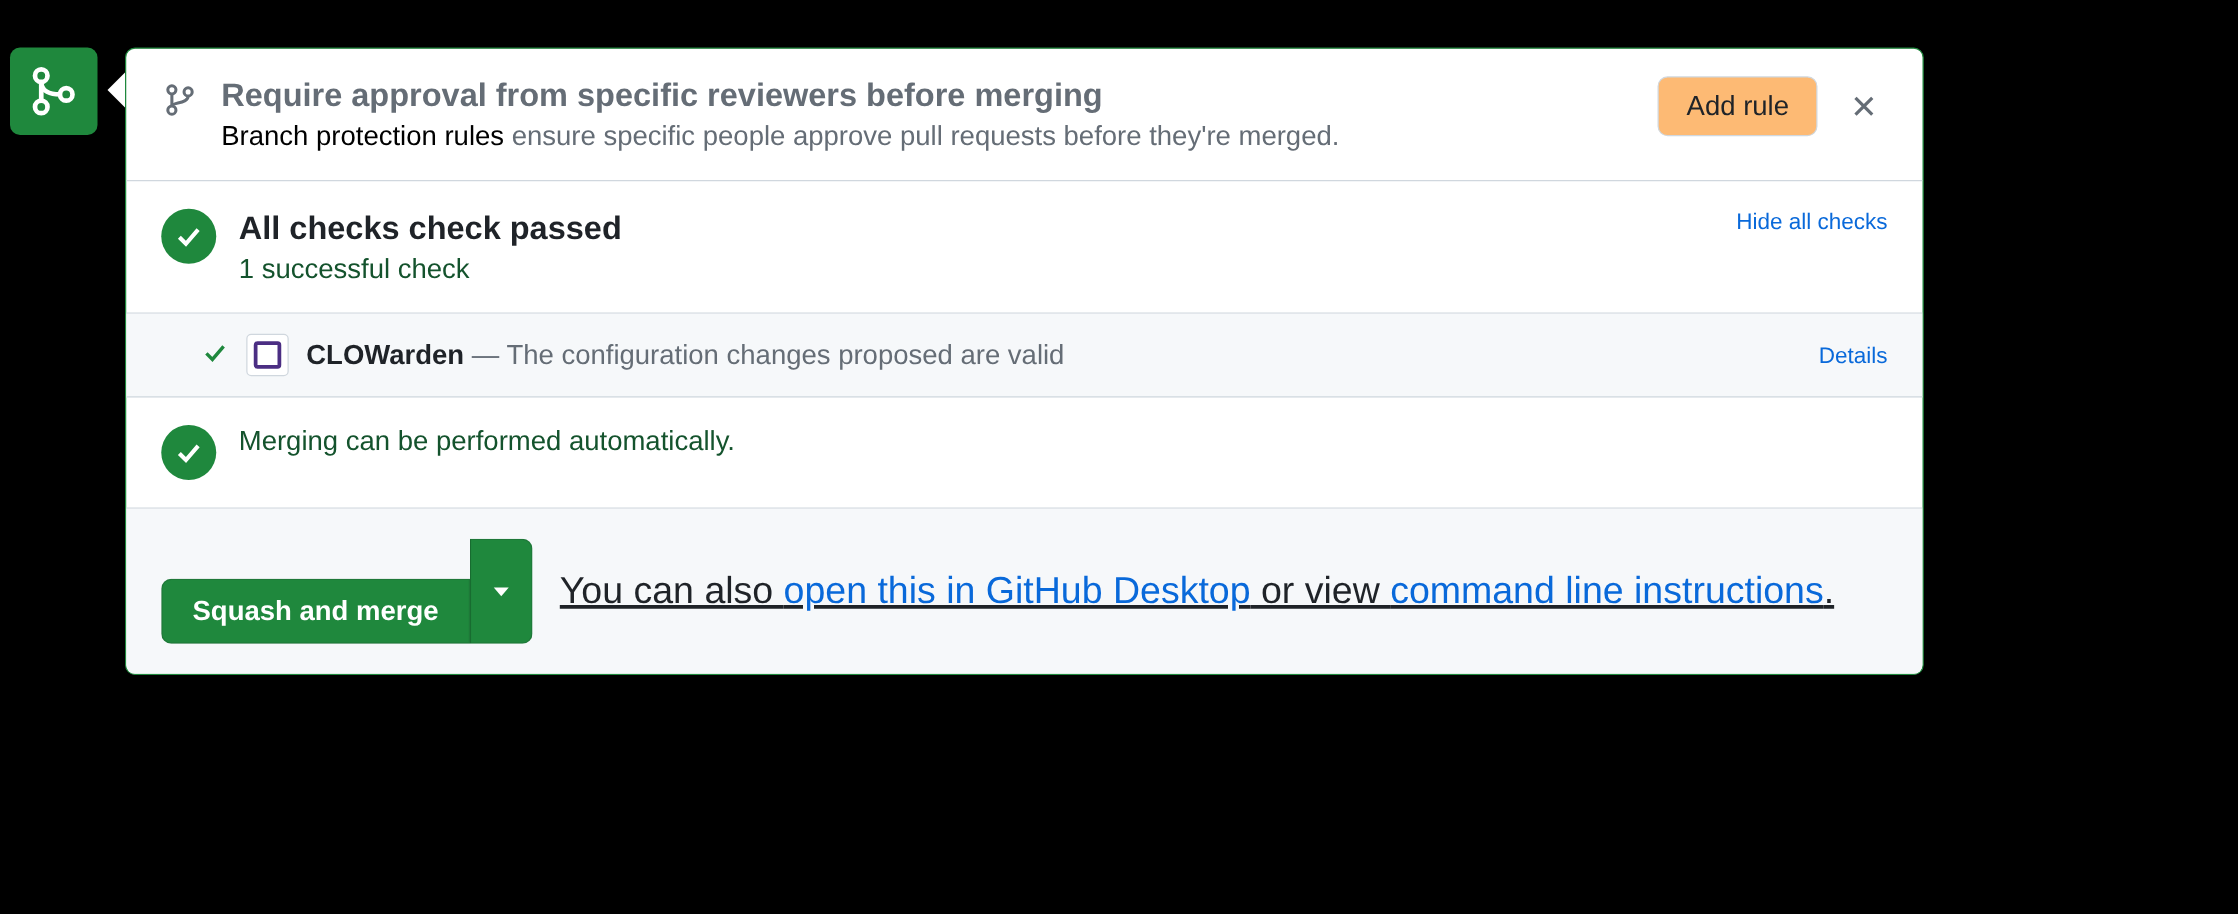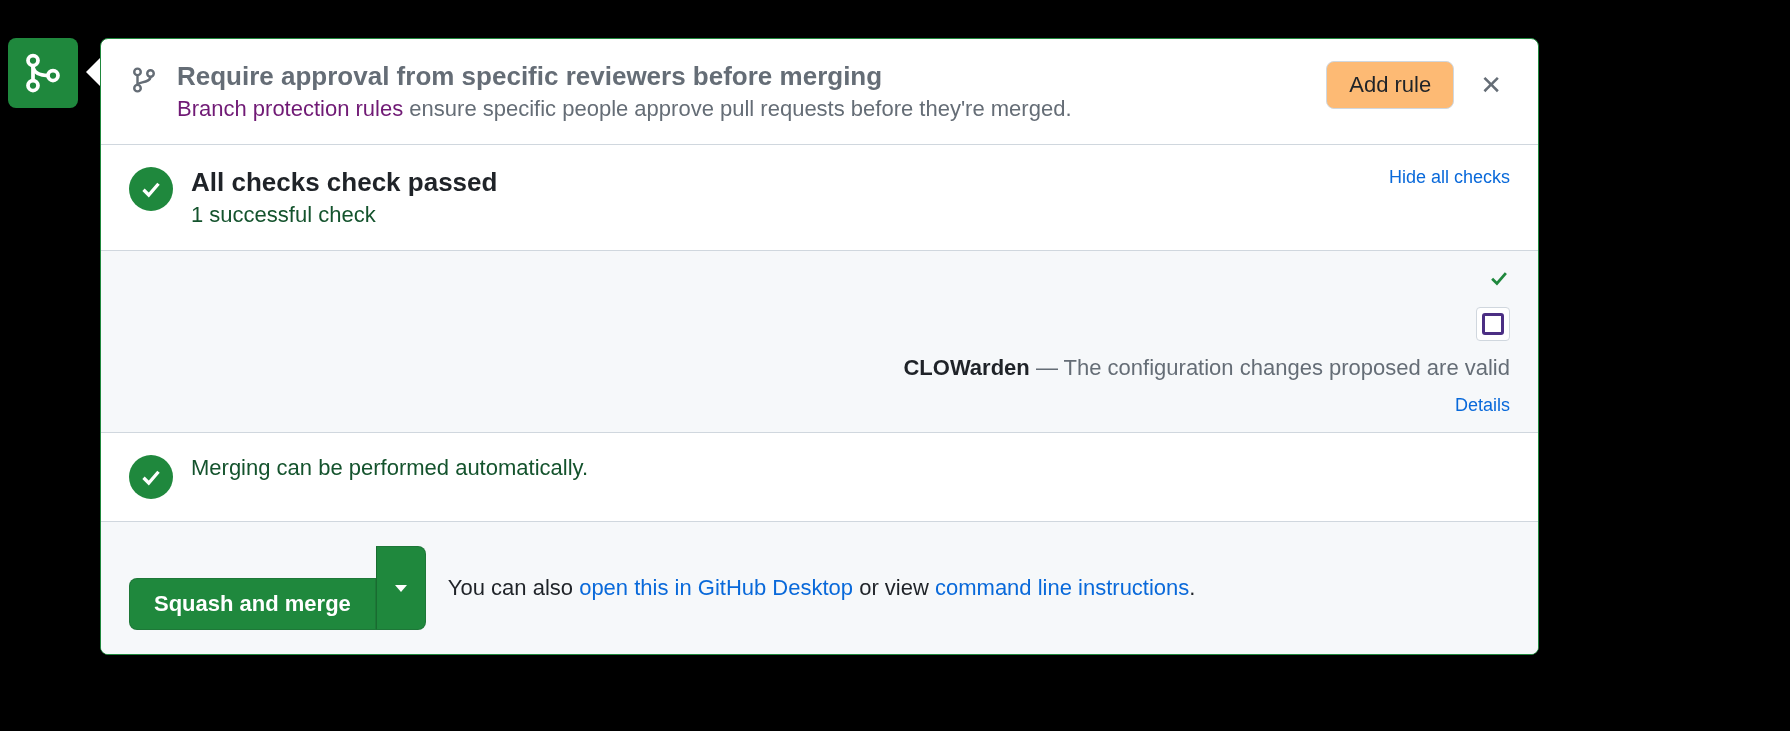--- a/index.html
+++ b/index.html
@@ -64,21 +64,21 @@
   .rule-title {
     font-size: 26px;
     font-weight: 600;
     color:#656d76;
     margin-bottom:4px;
   }
   .rule-desc {
     font-size: 22px;
     color:#656d76;
   }
-  .rule-desc a { color:#701a75; text-decoration:none; }
+  .rule-desc a { color:#000000; text-decoration:none; }
   .rule-actions {
     display:flex;
     align-items:center;
     gap:18px;
   }
   .btn-secondary {
     background:#fdba74;
     border:1px solid #d0d7de;
     border-radius:8px;
     padding:10px 22px;
@@ -115,23 +115,22 @@
     color:#0969da;
     font-size:18px;
     cursor:pointer;
     white-space:nowrap;
   }
   .check-row {
     padding:16px 28px 16px 60px;
     background:#f6f8fa;
     border-bottom:1px solid #d0d7de;
     display:flex;
-    align-items:flex-end;
+    align-items:center;
     gap:14px;
-    flex-direction:column;
   }
   .check-small svg { width:22px; height:22px; color:#1f883d; }
   .check-avatar {
     width:34px; height:34px;
     background:#fff;
     border:1px solid #d0d7de;
     border-radius:4px;
     display:flex; align-items:center; justify-content:center;
     position:relative;
   }
@@ -174,22 +173,23 @@
     cursor:pointer;
     display:flex; align-items:center; justify-content:center;
   }
   .caret-down {
     width:0;height:0;
     border-left:6px solid transparent;
     border-right:6px solid transparent;
     border-top:7px solid #fff;
   }
   .footer-text {
-    font-size:22px;
+    font-size:30px;
     color:#1f2328;
+    text-decoration:underline;
   }
   .footer-text a { color:#0969da; text-decoration:none; }
 </style>
 </head>
 <body>
 
 <div class="merge-badge">
   <svg viewBox="0 0 16 16" fill="none" stroke="#fff" stroke-width="1.5">
     <circle cx="4" cy="3" r="2"></circle>
     <circle cx="4" cy="13" r="2"></circle>

